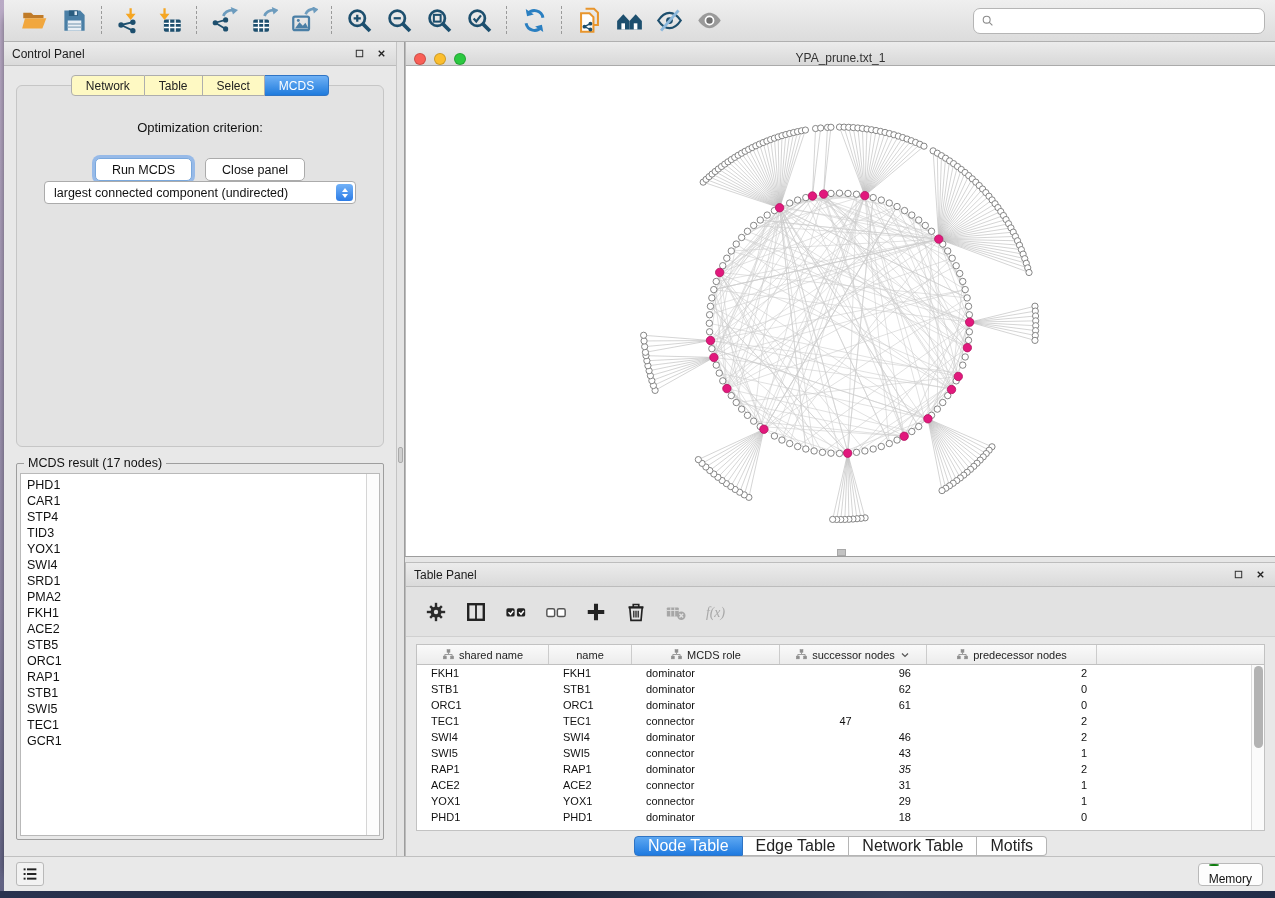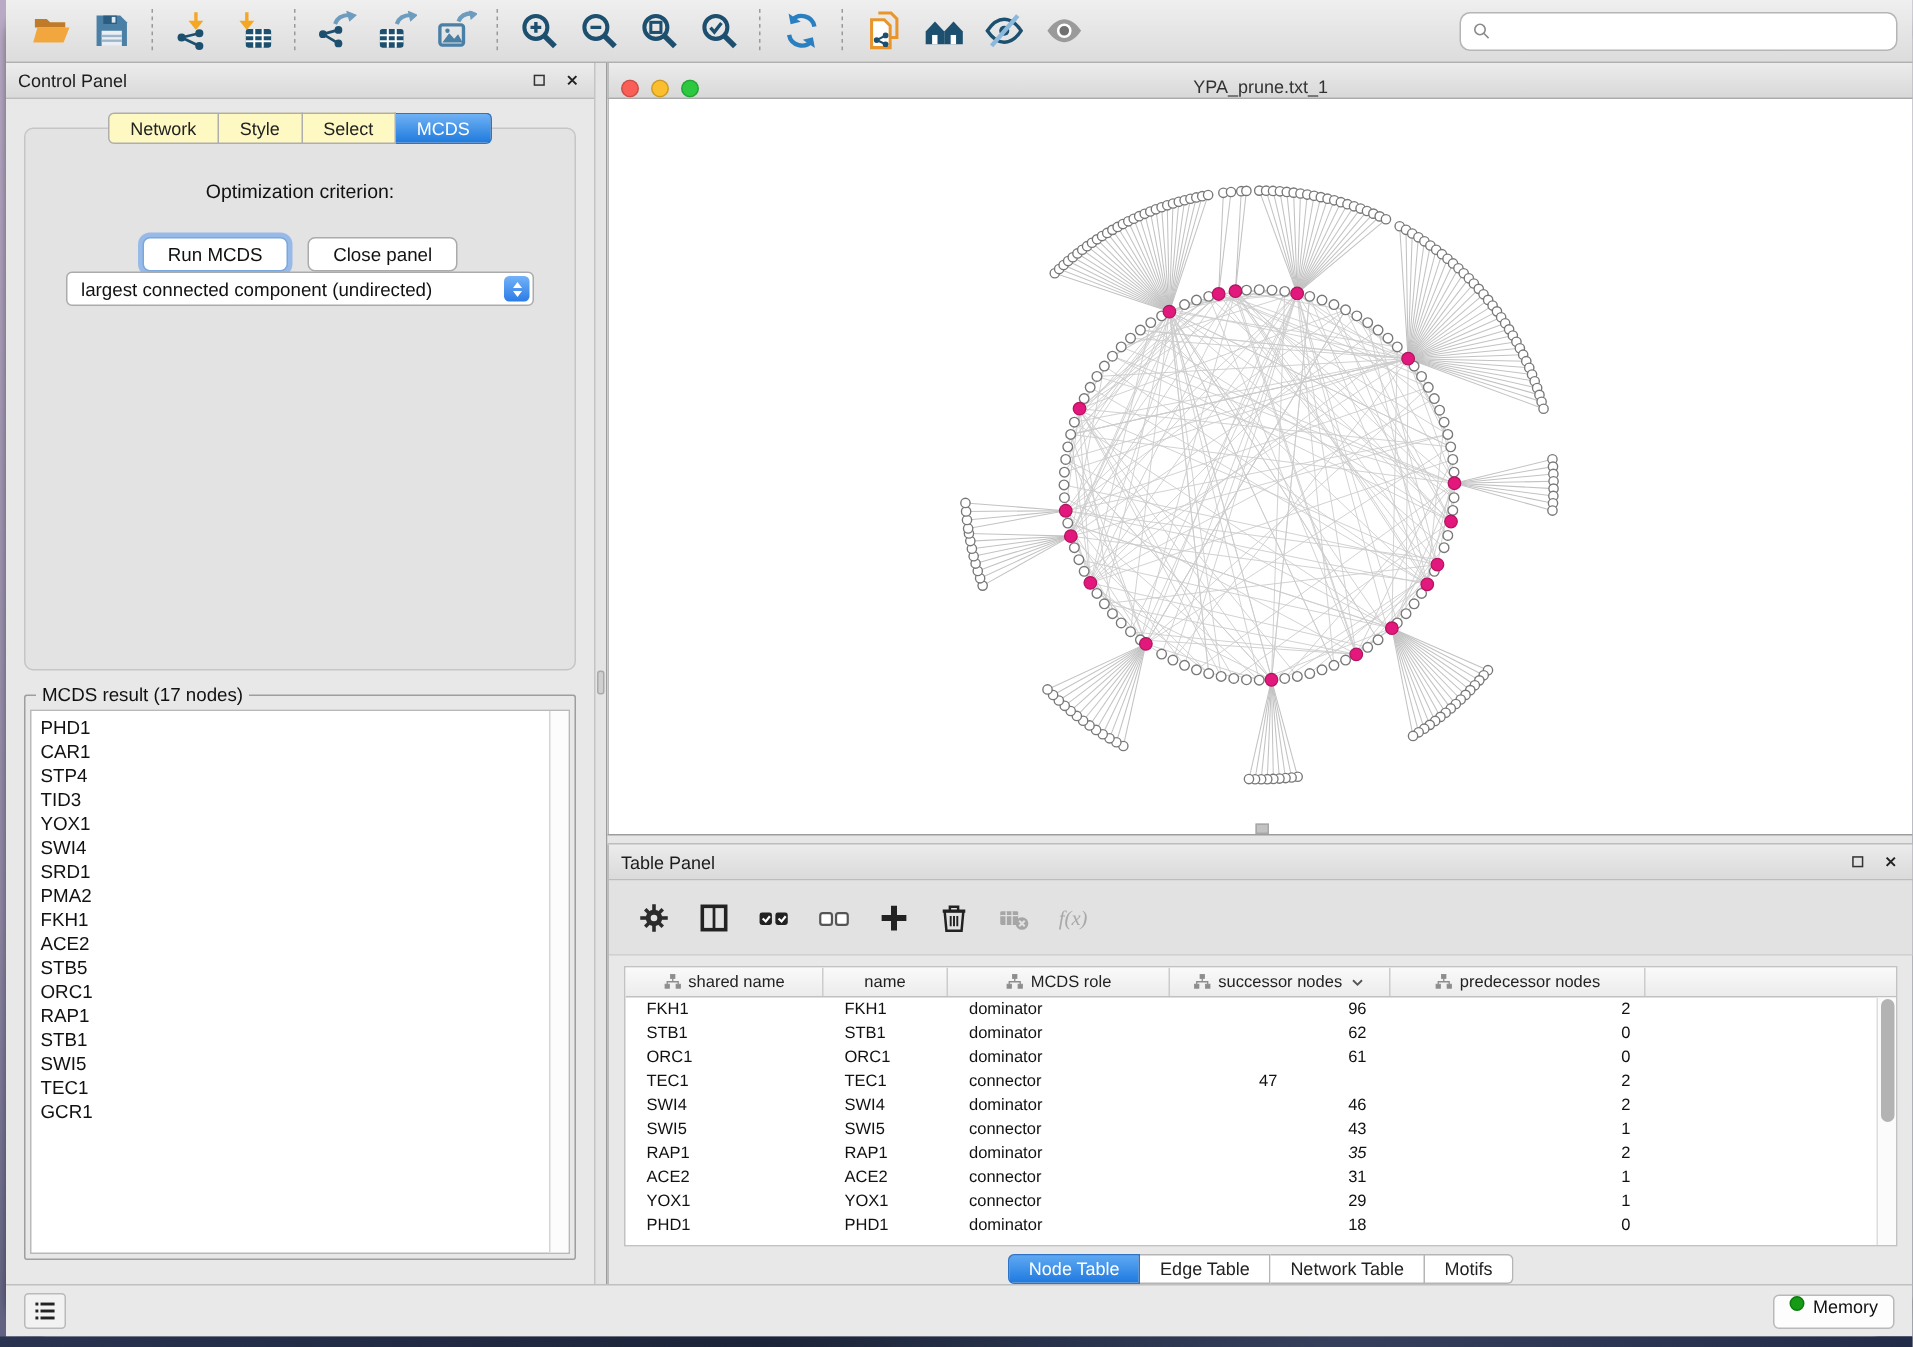--- a/index.html
+++ b/index.html
@@ -108,32 +108,32 @@
   #table-rows .tr { display:flex; height:16px; align-items:center; }
   .td { font-size:11px; color:#111; white-space:nowrap; overflow:hidden; }
   .td.left { padding-left:14px; text-align:left; }
   .td.right { text-align:right; }
   #table-scroll-track { position:absolute; top:20px; right:0; bottom:0; width:13px; background:#fbfbfb;
     border-left:1px solid #ddd; }
   #table-scroll-thumb { position:absolute; top:1px; left:2px; width:9px; height:82px;
     background:#b3b3b3; border-radius:5px; }
   #bottom-tabs { display:flex; justify-content:center; margin-top:5px; }
   .bt-tab { height:20px; padding:0 13px; background:#fff; border:1px solid #b5b5b5; border-left-width:0;
-    font-size:12px; color:#222; display:flex; align-items:center; cursor:pointer; }
+    font-size:16px; color:#222; display:flex; align-items:center; cursor:pointer; }
   .bt-tab:first-child { border-left-width:1px; border-radius:4px 0 0 4px; }
   .bt-tab:last-child { border-radius:0 4px 4px 0; }
   .bt-tab.active { background:linear-gradient(#5ea8f2,#1f7ae0); border-color:#2f74c4; color:#fff; }
 
   
   #status-bar { height:35px; flex:0 0 35px; background:#e9e9e9; border-top:1px solid #c0c0c0;
     display:flex; align-items:center; padding:0 12px; }
   #status-list-btn { width:28px; height:24px; background:#f2f2f2; border:1px solid #b9b9b9;
     border-radius:3px; display:flex; align-items:center; justify-content:center; cursor:pointer; }
   #memory-btn { margin-left:auto; height:23px; padding:0 10px; background:#fdfdfd; border:1px solid #b9b9b9;
-    border-radius:4px; display:flex; align-items:flex-start; gap:6px; font-size:12px; color:#111; cursor:pointer; }
+    border-radius:4px; display:flex; align-items:flex-start; gap:6px; font-size:12px; color:#111; cursor:pointer;flex-direction:column; }
   #memory-dot { width:10px; height:10px; border-radius:50%; background:#169b16; border:1px solid #0d7a0d; }
 </style>
 </head>
 <body>
 
 <svg width="0" height="0" style="position:absolute">
   <defs>
     <symbol id="i-folder" viewBox="0 0 24 24">
         <path d="M2 5h7l2 2h9v3H2z" fill="#c07b28"></path>
         <path d="M3.5 10h19l-3.5 9H1z" fill="#f1a73e"></path>
@@ -426,21 +426,21 @@
           <button class="mini-btn">
               <svg width="11" height="11">
                 <use href="#i-close"></use>
               </svg>
             </button>
         </span>
       </div>
       <div id="cp-body">
         <div id="control-tabs">
             <div class="seg-tab">Network</div>
-            <div class="seg-tab">Style</div>
+            <div class="seg-tab">Table</div>
             <div class="seg-tab">Select</div>
             <div class="seg-tab active">MCDS</div>
           </div>
         <div id="cp-card">
           <div id="opt-label">Optimization criterion:</div>
           <div id="cp-buttons">
             <button class="cp-btn focused">Run MCDS</button>
             <button class="cp-btn">Close panel</button>
           </div>
           <div id="criterion-select">

